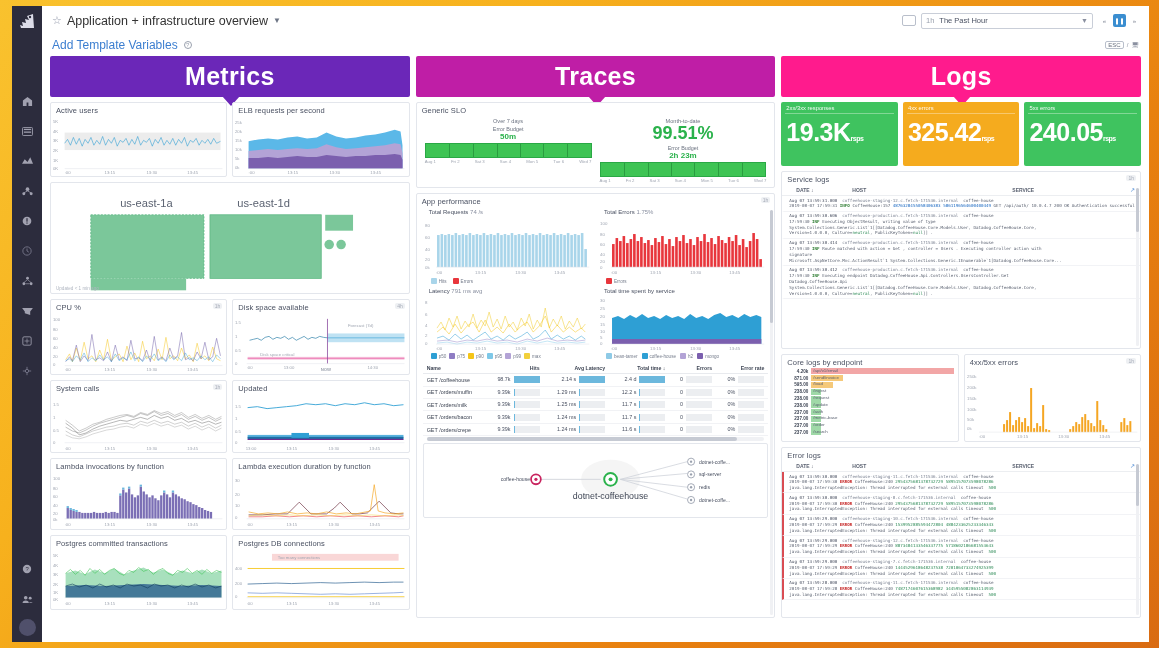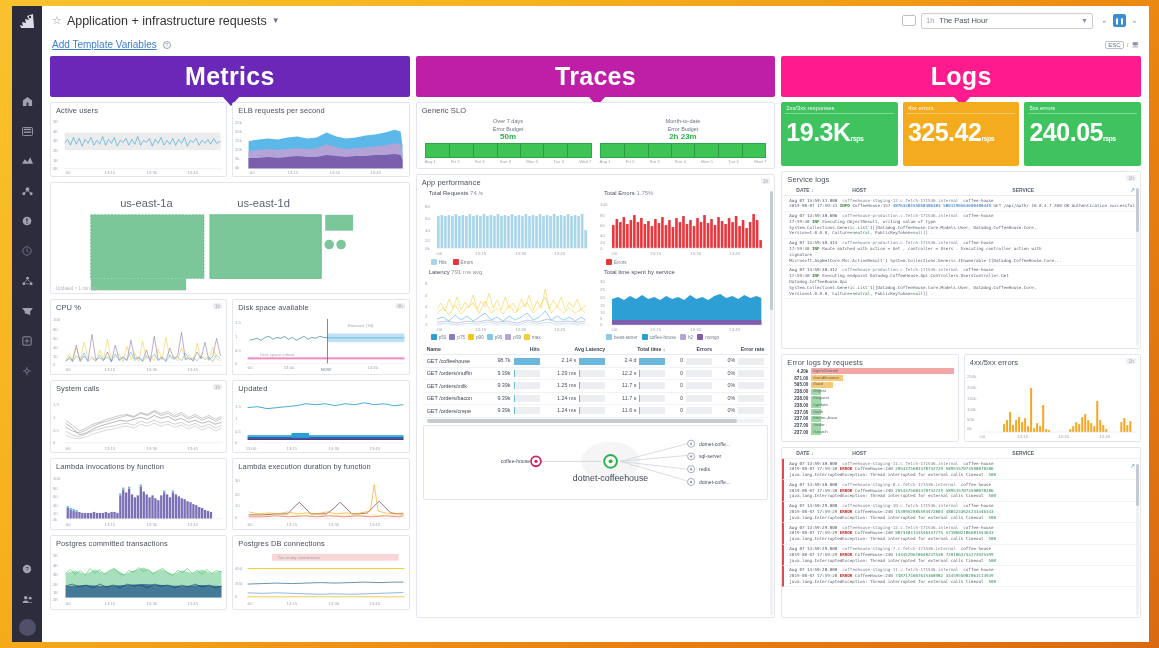--- a/index.html
+++ b/index.html
@@ -50,21 +50,21 @@
     width:172px; height:16px; border:1px solid #c9ced8; border-radius:2px;
     background:#fff; display:flex; align-items:center; padding:0 4px; gap:5px;
     font-size:7.5px; color:#4b5263;
   }
   .timepicker .tp-unit { color:#9aa1ae; }
   .timepicker .tp-caret { margin-left:auto; color:#8a90a0; font-size:7px; }
   .pbtns { display:flex; gap:2px; align-items:center; }
   .pbtn { width:13px;height:13px;border-radius:2px;display:flex;align-items:center;justify-content:center;font-size:6px;color:#7b8292;}
   .pbtn.active { background:#3b8ed0; color:#fff; }
   .subbar { height:19px; display:flex; align-items:center; padding:0 10px; gap:6px; flex:0 0 19px; }
-  .tpl-link { color:#3b7ed0; font-size:10px;text-decoration:underline; }
+  .tpl-link { color:#3b7ed0; font-size:12px; }
   .help-dot { width:8px;height:8px;border-radius:50%;border:1px solid #9aa1ae;color:#9aa1ae;font-size:6px;display:flex;align-items:center;justify-content:center;}
   .esc-row { margin-left:auto; display:flex;align-items:center;gap:3px;font-size:6px;color:#8a90a0;}
   .esc-key { border:1px solid #b9bfcb;border-radius:2px;padding:0 2px;font-size:6px;color:#6b7280;}
 
   
   .board { flex:1; display:flex; gap:6px; padding:2px 8px 24px 8px; min-height:0; }
   .col { flex:1; display:flex; flex-direction:column; gap:5px; min-width:0; }
 
   .colhead { height:41px; border-radius:2px; position:relative; display:flex; align-items:center; justify-content:center; flex:0 0 41px;}
   .colhead span { color:#fff; font-size:25px; font-weight:bold; letter-spacing:.3px;}
@@ -250,21 +250,21 @@
         </div>
       <div class="avatar"></div>
     </div>
   </div>
 
   <div class="main">
 
     <div class="topbar">
       <div class="dash-title">
         <span class="star">☆</span>
-        <span>Application + infrastructure requests</span>
+        <span>Application + infrastructure overview</span>
         <span class="caret">▼</span>
       </div>
       <div class="topbar-right">
         <div class="tb-icon"></div>
         <div class="timepicker">
           <span class="tp-unit">1h</span>
           <span>The Past Hour</span>
           <span class="tp-caret">▼</span>
         </div>
         <div class="pbtns">
@@ -632,20 +632,21 @@
                 <span>Fri 2</span>
                 <span>Sat 3</span>
                 <span>Sun 4</span>
                 <span>Mon 5</span>
                 <span>Tue 6</span>
                 <span>Wed 7</span>
               </div>
             </div>
             <div class="slo-cell">
               <div class="slo-cap">Month-to-date</div>
+              <div class="slo-val">99.51%</div>
               <div class="slo-eb-cap">Error Budget</div>
               <div class="slo-eb-val">2h 23m</div>
               <div class="slo-bar">
                 <i style="left:14%"></i>
                   <i style="left:29%"></i>
                   <i style="left:43%"></i>
                   <i style="left:57%"></i>
                   <i style="left:71%"></i>
                   <i style="left:86%"></i>
               </div>
@@ -1016,21 +1017,21 @@
                 <div class="logline">Version=1.0.0.0, Culture=<span class="l-green">neutral</span>, PublicKeyToken=<span class="l-green">null</span>]] .</div>
               </div>
             </div>
           <div class="scrollbar-v">
               <i></i>
             </div>
         </div>
 
         <div class="row2" style="height:88px;">
           <div class="panel">
-            <div class="ptitle">Error logs by requests</div>
+            <div class="ptitle">Core logs by endpoint</div>
             <div id="eep-list">
                 <div class="eep-row">
                   <span class="v">4.20k</span>
                   <span class="bar">
                     <i style="width:100%;background:#f2a6a6"></i>
                     <span>/api/v1/email</span>
                   </span>
                 </div>
                 <div class="eep-row">
                   <span class="v">871.00</span>
@@ -1145,20 +1146,21 @@
               <line x1="14" y1="64" x2="172" y2="64" stroke="#e0e3e8" stroke-width="0.5"></line>
               <text class="axis" x="14" y="70">:00</text>
                 <text class="axis" x="52" y="70">13:15</text>
               <text class="axis" x="93" y="70">13:30</text>
                 <text class="axis" x="134" y="70">13:45</text>
             </svg>
           </div>
         </div>
 
         <div class="panel" style="flex:1; min-height:0;">
+          <div class="ptitle">Error logs</div>
           <div class="logtable-head">
             <span class="c1">DATE ↓</span>
             <span class="c2">HOST</span>
             <span>SERVICE</span>
           </div>
           <div class="sl-openicon">↗</div>
           <div id="err-logs" style="overflow:hidden;">
               <div class="logrow err">
                 <div class="logline"><span class="l-date">Aug 07 13:59:30.000</span>&nbsp;&nbsp;<span class="l-host">coffeehouse-staging-11.c.fetch-171536.internal</span>&nbsp;&nbsp;<span class="l-svc">coffee-house</span></div>
                 <div class="logline">2019-08-07 17:59:30 <span class="l-error">ERROR</span> CoffeeHouse:240  <span class="l-green">2954375681378732729</span> <span class="l-green">5895157073598078286</span></div>

